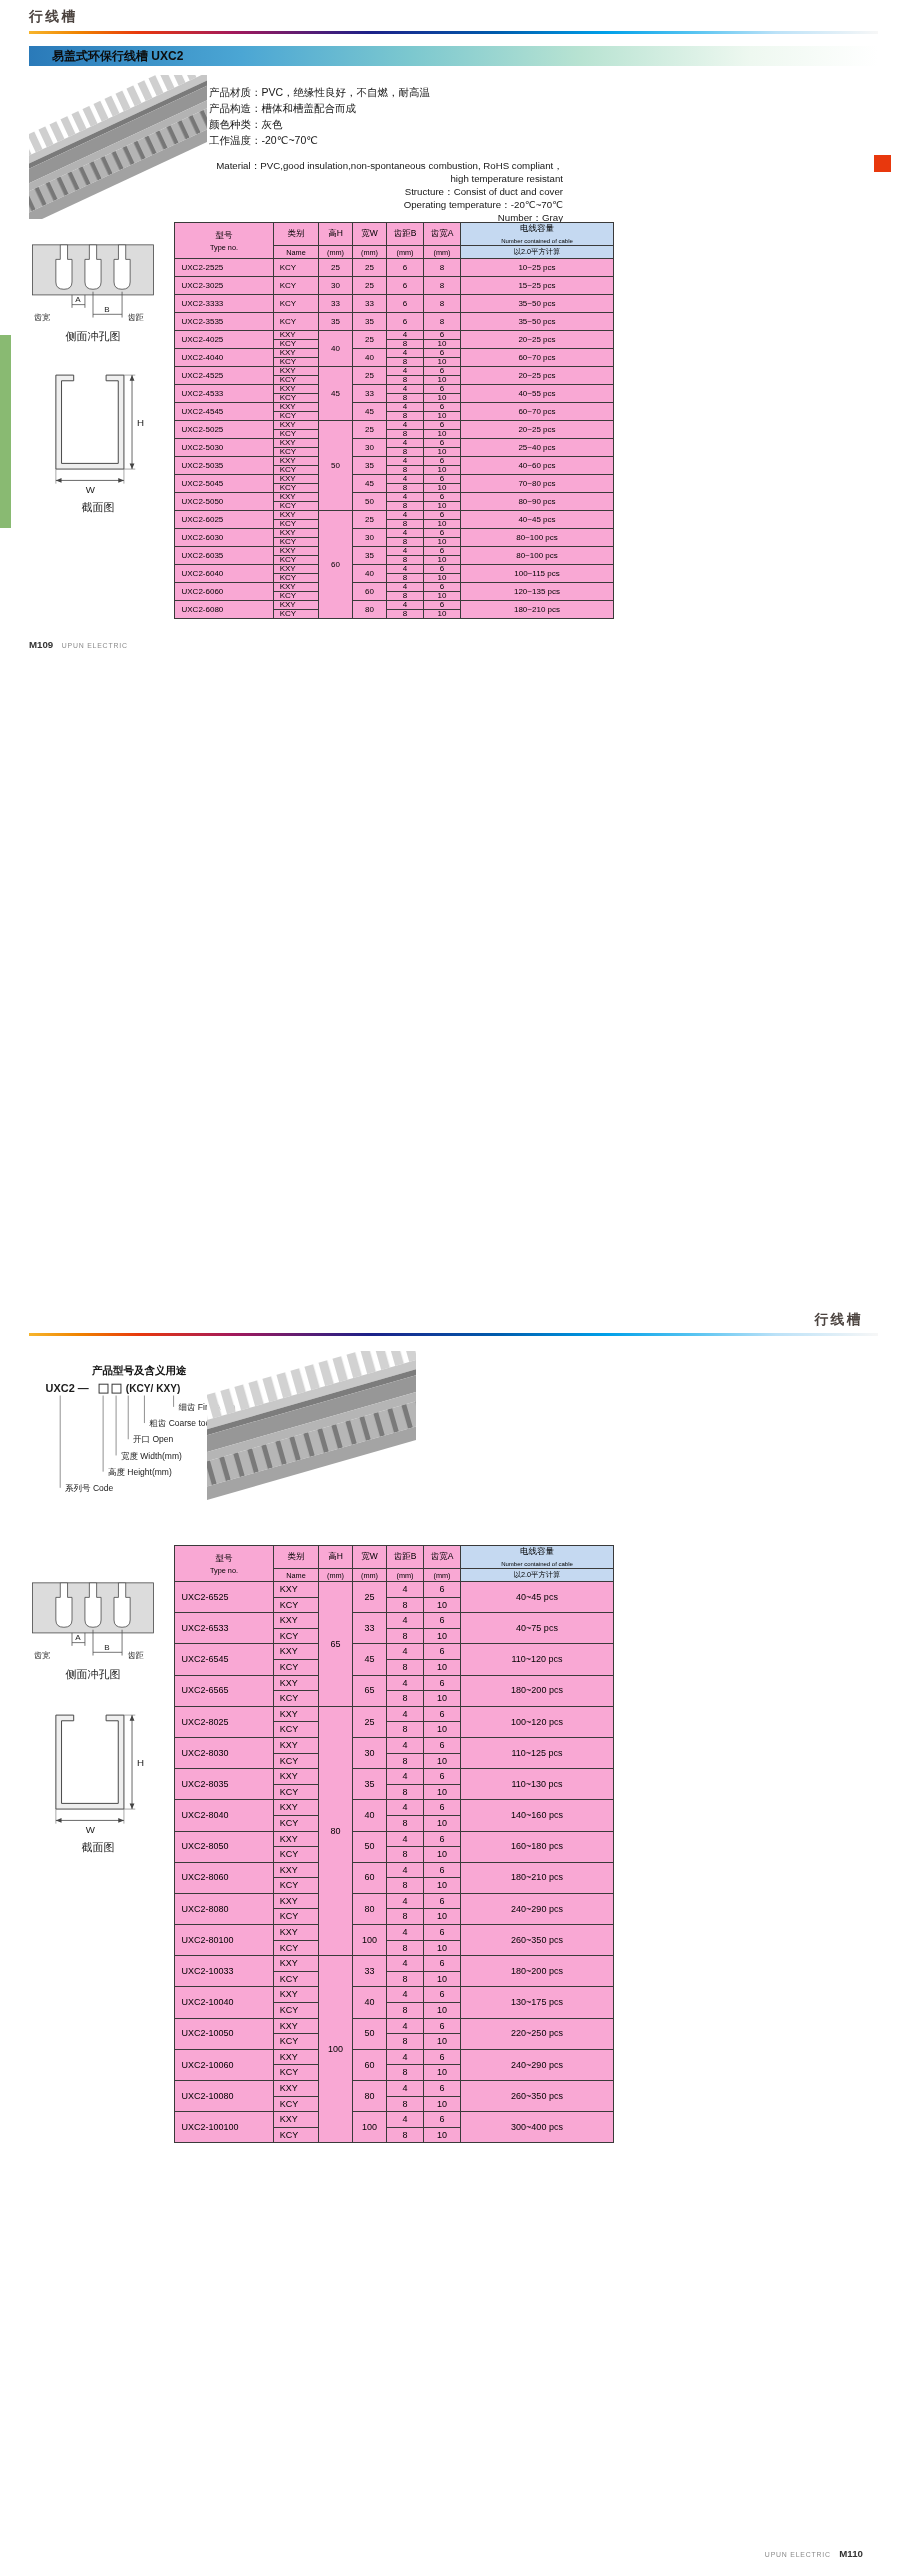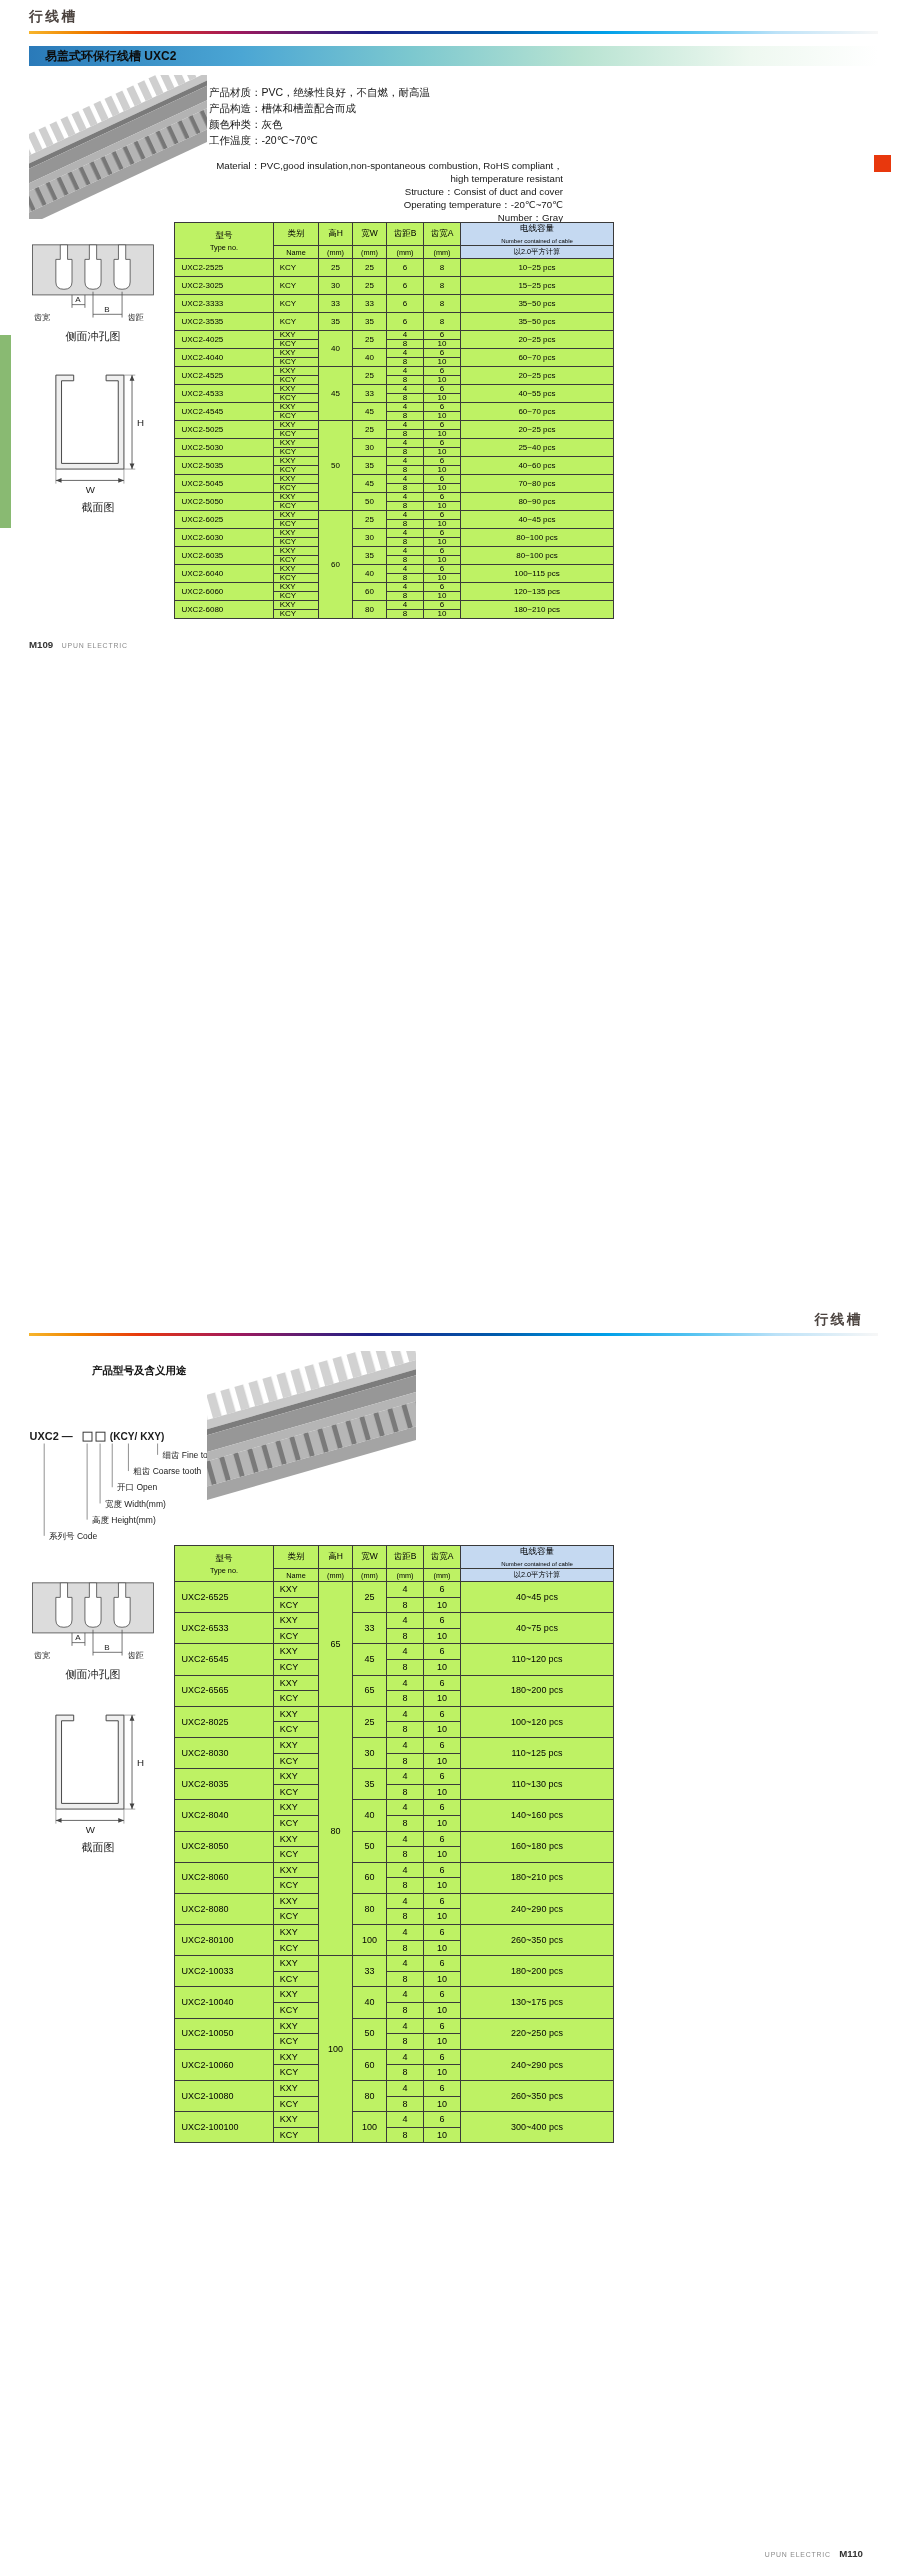--- a/index.html
+++ b/index.html
@@ -12,21 +12,21 @@
   .sec-title{position:absolute;left:29px;top:8px;margin:0;font-size:13.8px;font-weight:bold;
              color:#4c4440;letter-spacing:2.4px;}
   .p2 .sec-title{left:auto;right:29px;top:23px;}
 
   .rule{position:absolute;left:29px;top:31px;width:849px;height:3.2px;
         background:linear-gradient(90deg,#f7b52c 0%,#ef8200 6%,#e8380d 13%,#a3195b 24%,
                    #1d2088 40%,#005bac 55%,#00a0e9 68%,#54c3f1 78%,#bce2f8 88%,#f7f7f7 100%);}
   .p2 .rule{top:45px;}
 
   .banner{position:absolute;left:29px;top:46px;width:849px;height:20px;line-height:20px;
-          padding-left:16px;box-sizing:border-box;font-size:12px;font-weight:bold;color:#0c0c0c;
+          padding-left:23px;box-sizing:border-box;font-size:12px;font-weight:bold;color:#0c0c0c;
           background:linear-gradient(90deg,#2a7ab9 0%,#4ba6d4 25%,#7cc8cf 45%,#b8e3d2 65%,#eef8f0 85%,#ffffff 100%);}
 
   .photo{position:absolute;overflow:hidden;}
   .photo1{left:29px;top:75px;width:178px;height:144px;}
   .photo2{left:207px;top:63px;width:209px;height:169px;}
 
   .specs{position:absolute;left:209px;top:84px;width:381px;}
   .specs p{margin:0;}
   .specs .cn{font-size:10.5px;line-height:16px;color:#151515;}
   .en-block{margin-top:11.4px;width:354px;text-align:right;}
@@ -39,26 +39,26 @@
   .green-tab.right{left:897px;top:487px;height:166px;}
 
   .diagram{position:absolute;}
   .comb1{left:29px;top:240px;width:128px;}
   .xsec1{left:41px;top:367px;width:114px;}
   .comb2{left:29px;top:290px;width:128px;}
   .xsec2{left:41px;top:419px;width:114px;}
   .caption{text-align:center;font-size:11px;color:#1a1a1a;margin-top:1.6px;}
 
   .model-heading{position:absolute;left:45px;top:76px;font-size:10.5px;font-weight:bold;color:#111;margin-left:47px;}
-  .model-diagram{position:absolute;left:28px;top:91px;width:196px;height:127px;margin-top:48px;}
+  .model-diagram{position:absolute;left:44px;top:91px;width:196px;height:127px;}
 
   svg text{font-family:"Liberation Sans","DejaVu Sans",sans-serif;fill:#1a1a1a;}
   .svg-bold{font-weight:bold;}
 
-  .spec-table{position:absolute;border-collapse:collapse;table-layout:fixed;background:#bef264;}
+  .spec-table{position:absolute;border-collapse:collapse;table-layout:fixed;background:#f9a8d4;}
   .t1{left:174px;top:222px;width:440px;font-size:8px;}
   .t2{left:174px;top:257px;width:440px;font-size:9px;}
   .spec-table th,.spec-table td{border:0.8px solid #3a3a3a;text-align:center;padding:0;color:#000;
         overflow:hidden;white-space:nowrap;}
   col.w-type{width:99px;} col.w-name{width:45px;} col.w-h{width:34px;} col.w-w{width:34px;}
   col.w-b{width:37px;} col.w-a{width:37px;} col.w-cap{width:153px;}
   thead tr.h1 th{height:22px;font-weight:normal;font-size:8.5px;}
   thead tr.h2 th{height:12px;font-weight:normal;font-size:7.3px;}
   th .en9{font-size:7.3px;}
   th.cap{background:#c5d9f1;}

